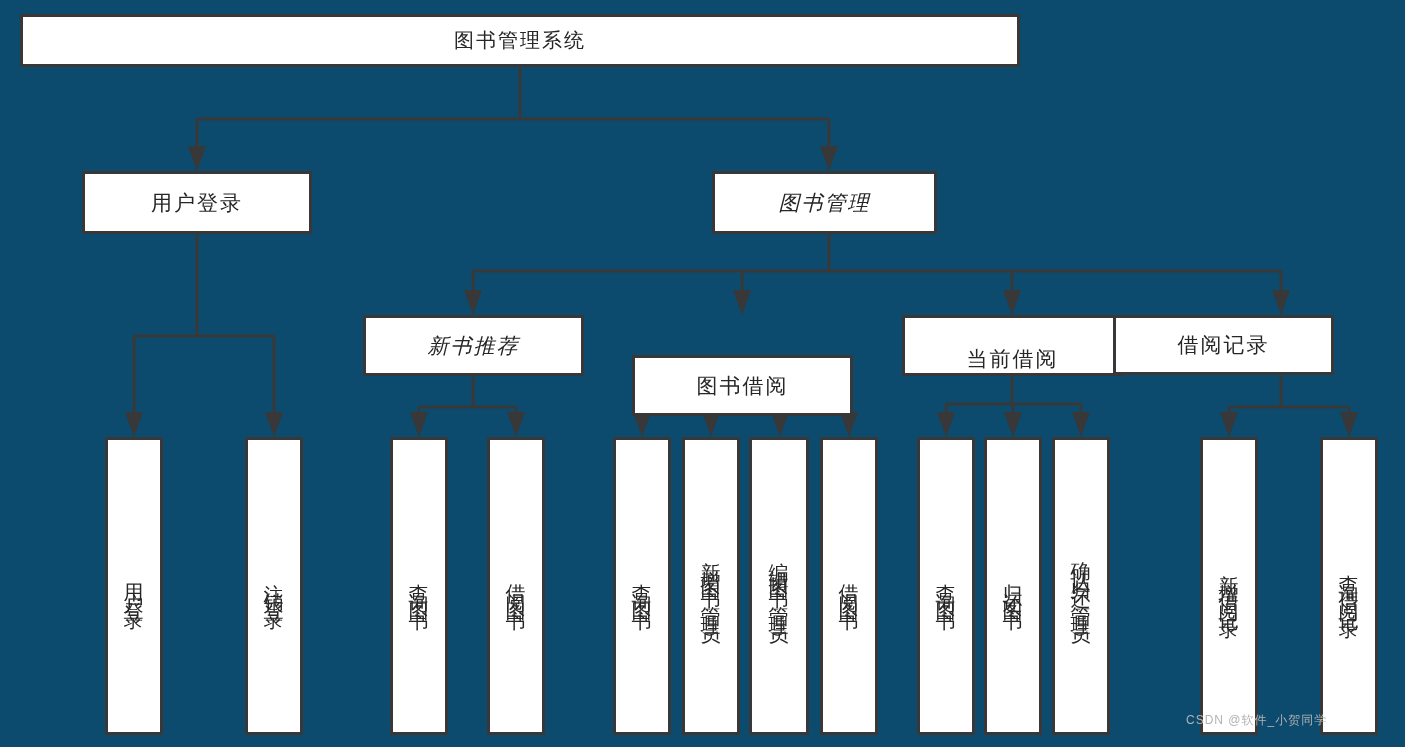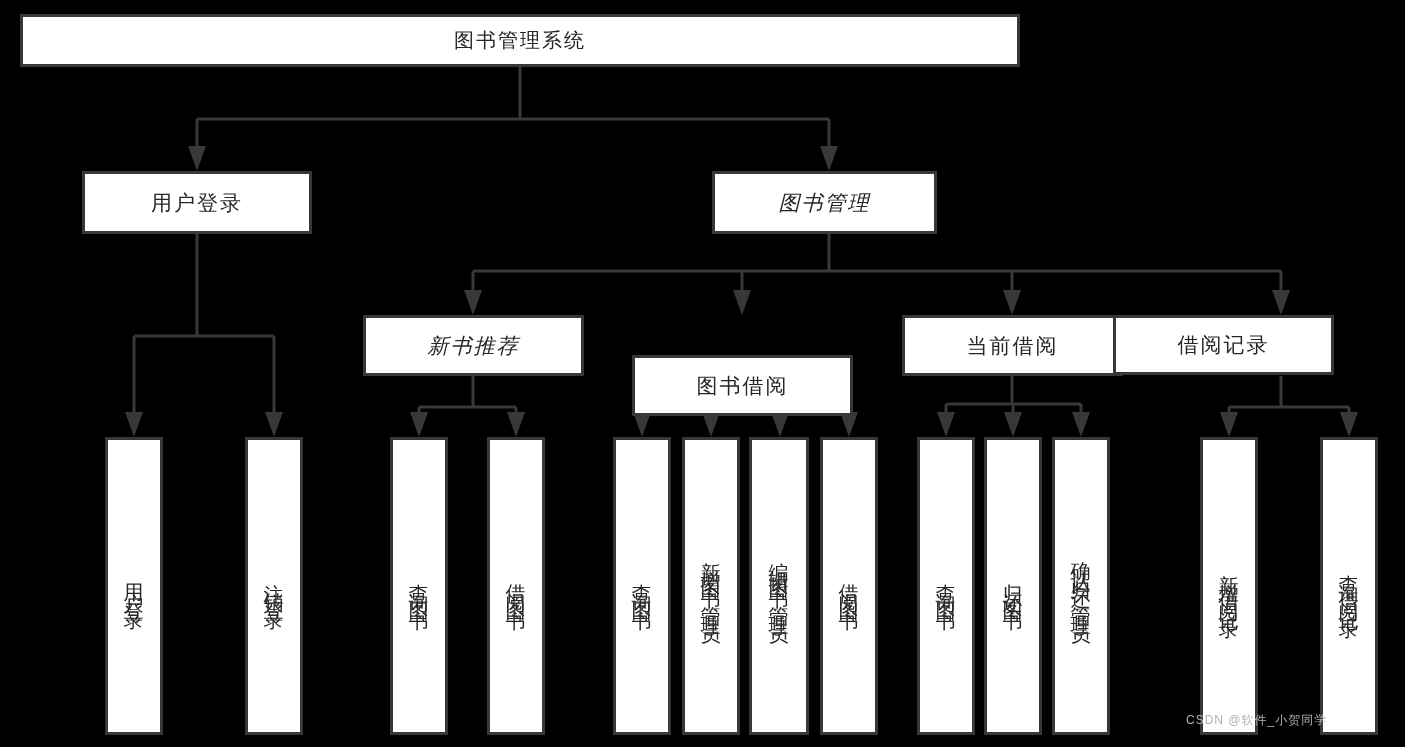--- a/index.html
+++ b/index.html
@@ -5,21 +5,21 @@
   html, body {
     margin: 0;
     padding: 0;
     background: #ffffff;
     font-family: "Liberation Sans", sans-serif;
   }
   #canvas {
     position: relative;
     width: 1405px;
     height: 747px;
-    background: #000000;
+    background: #0c4a6e;
     overflow: hidden;
   }
   #wires {
     position: absolute;
     left: 0;
     top: 0;
     width: 1405px;
     height: 747px;
     pointer-events: none;
   }
@@ -143,21 +143,21 @@
   <div class="box h" style="left:712px; top:171px; width:225px; height:63px;font-style:italic;">
     <span>图书管理</span>
   </div>
 
   <div class="box h" style="left:363px; top:315px; width:221px; height:61px;font-style:italic;">
     <span>新书推荐</span>
   </div>
   <div class="box h" style="left:632px; top:315px; width:221px; height:61px;margin-top:40px;">
     <span>图书借阅</span>
   </div>
-  <div class="box h" style="left:902px; top:315px; width:221px; height:61px;">
+  <div class="box h" style="left:902px; top:315px; width:221px; height:61px;align-items:flex-end;">
     <span>当前借阅</span>
   </div>
   <div class="box h" style="left:1113px; top:315px; width:221px; height:60px;">
     <span>借阅记录</span>
   </div>
 
   <div class="box v" style="left:105px; top:437px; width:58px; height:298px;">
     <span>用户登录</span>
   </div>
   <div class="box v" style="left:245px; top:437px; width:58px; height:298px;">

